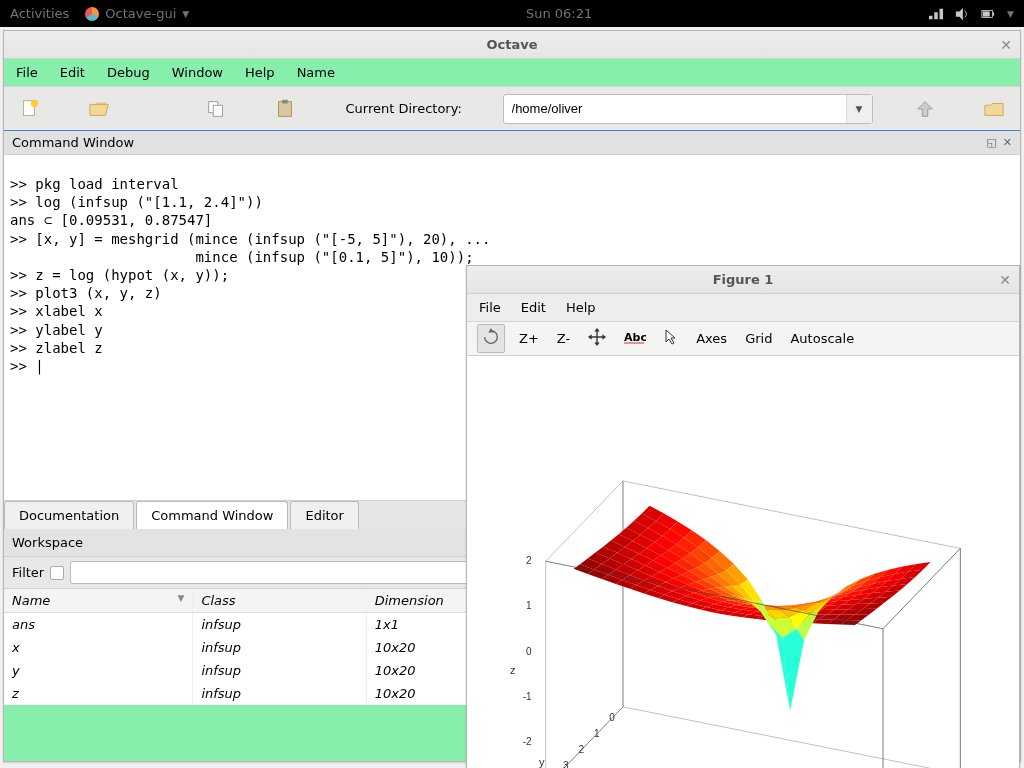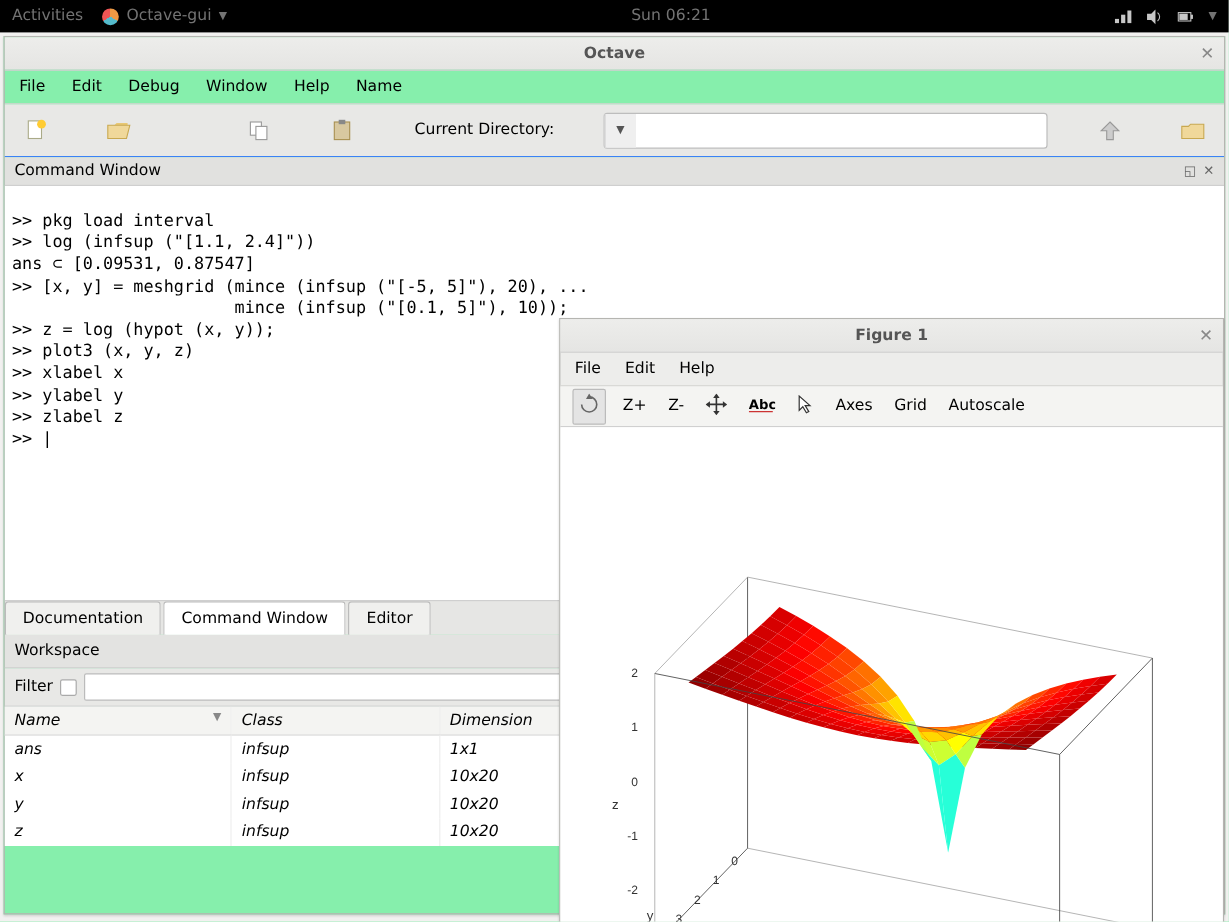--- a/index.html
+++ b/index.html
@@ -128,20 +128,21 @@
         </svg>
     </span>
     <span class="toolbtn">
       <svg class="icon" viewBox="0 0 24 24">
           <rect x="5" y="4" width="14" height="16" fill="#d8c8a0" stroke="#a89050"></rect>
           <rect x="9" y="2" width="6" height="4" fill="#888"></rect>
         </svg>
     </span>
     <span class="dir-label">Current Directory:</span>
     <div class="dir-combo">
+      <input type="text" value="/home/oliver" style="">
       <div class="drop">
         <span style="font-size:9px;color:#555">▼</span>
       </div>
     </div>
     <span class="toolbtn">
       <svg class="icon" viewBox="0 0 24 24">
           <path d="M12 4 L20 12 L15 12 L15 20 L9 20 L9 12 L4 12 Z" fill="#ccc" stroke="#999"></path>
         </svg>
     </span>
     <span class="toolbtn">

